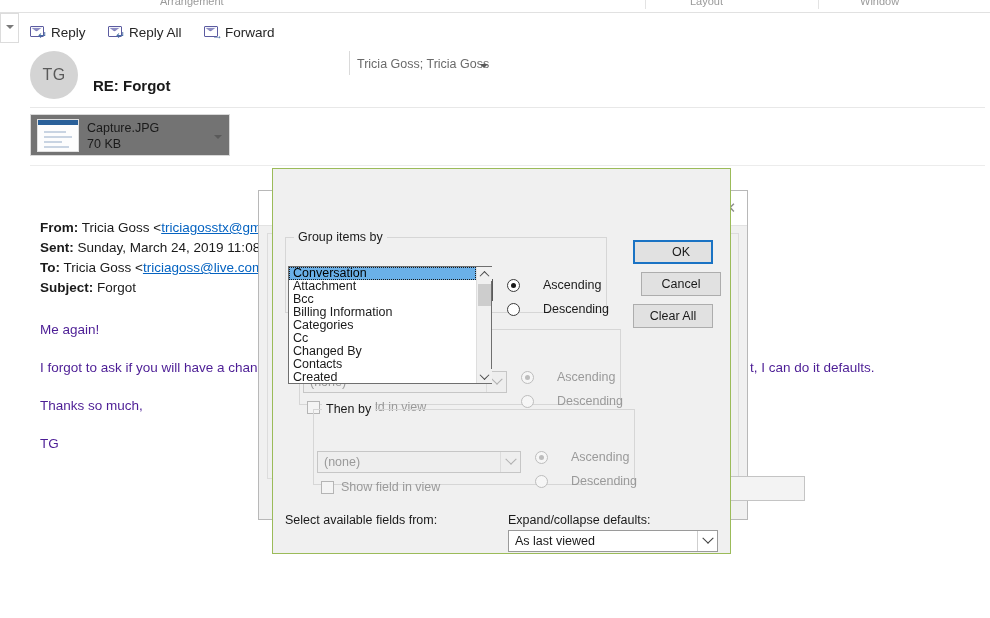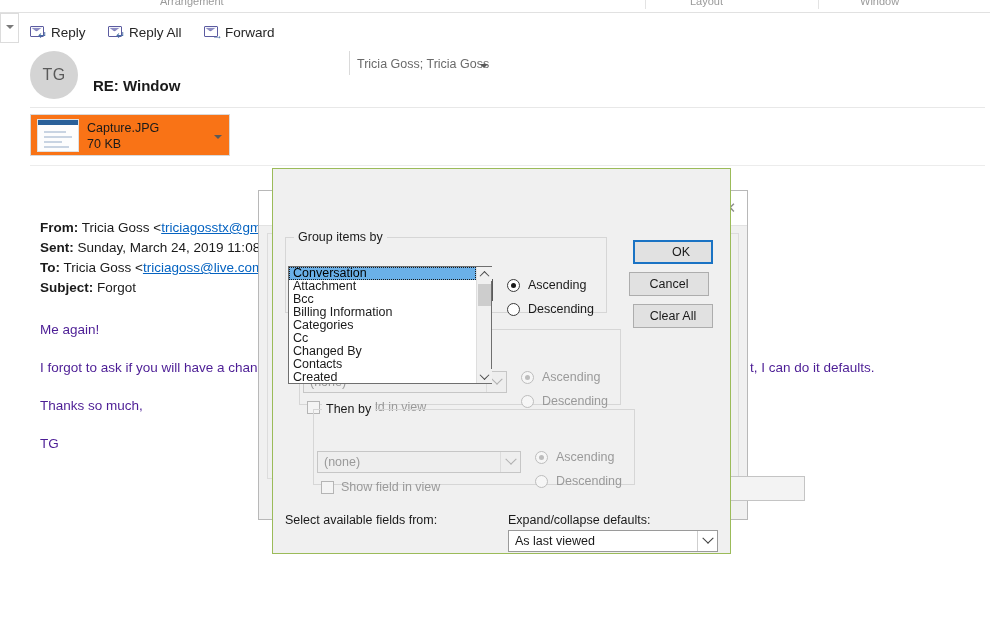--- a/index.html
+++ b/index.html
@@ -90,21 +90,21 @@
   .recip-caret {
     position: absolute; left: 460px; top: 51px; width: 0; height: 0;
     border-left: 4px solid transparent; border-right: 4px solid transparent;
     border-top: 4px solid #5a5a5a;
   }
   .head-rule { position: absolute; left: 10px; top: 94px; width: 955px; height: 1px; background: #e8e8e8; }
 
   
   .attach-chip {
     position: absolute; left: 10px; top: 101px; width: 200px; height: 42px;
-    border: 1px solid #d9d9d9; background: #f97316; box-sizing: border-box; padding-left: 16px;
+    border: 1px solid #d9d9d9; background: #737373; box-sizing: border-box; padding-left: 16px;
   }
   .attach-thumb {
     position: absolute; left: 6px; top: 4px; width: 42px; height: 33px;
     background: #fdfdfd; border: 1px solid #e0e0e0; box-sizing: border-box; overflow: hidden;
   }
   .attach-thumb .tb { position:absolute; left:0; top:0; width:100%; height:5px; background:#2a6099; }
   .attach-thumb .ln { position:absolute; background:#c9d4e2; height:2px; }
   .attach-name { position: absolute; left: 56px; top: 6px; font-size: 12.5px; color: #1a1a1a; }
   .attach-size { position: absolute; left: 56px; top: 22px; font-size: 12.5px; color: #1a1a1a; }
   .attach-caret {
@@ -229,21 +229,21 @@
   .dd-arrow .a {
     width: 6px; height: 6px; border-right: 1.4px solid #4a4a4a; border-bottom: 1.4px solid #4a4a4a;
   }
   .dd-arrow.up .a { transform: rotate(-135deg) translate(-1px,-1px); }
   .dd-arrow.down .a { transform: rotate(45deg) translate(-1px,-1px); }
   .dd-thumb {
     position: absolute; left: 1px; top: 17px; width: 13px; height: 22px; background: #cdcdcd;
   }
 
   
-  .radio-row { position: absolute; display: flex; align-items: flex-end; gap: 8px; }
+  .radio-row { position: absolute; display: flex; align-items: flex-end; gap: 23px; }
   .radio {
     width: 13px; height: 13px; border-radius: 50%; border: 1px solid #3b3b3b; background: #fff;
     position: relative; flex: 0 0 auto; box-sizing: border-box;
   }
   .radio.on::after {
     content: ""; position: absolute; left: 3px; top: 3px; width: 5px; height: 5px;
     border-radius: 50%; background: #1a1a1a;
   }
   .radio.dis { border-color: #bdbdbd; background: #f6f6f6; }
   .radio.dis.on::after { background: #bdbdbd; }
@@ -303,21 +303,21 @@
         <span class="env-icon">
           <span class="body"></span>
             <span class="flap"></span>
             <span class="arrow">→</span>
         </span>
         <span>Forward</span>
       </span>
     </div>
 
     <div class="avatar">TG</div>
-    <div class="subject-line">RE: Window</div>
+    <div class="subject-line">RE: Forgot</div>
     <div class="recip-divider"></div>
     <div class="recipients">Tricia Goss; Tricia Goss</div>
     <div class="recip-caret"></div>
     <div class="head-rule"></div>
 
     <div class="attach-chip">
       <div class="attach-thumb">
         <span class="tb"></span>
         <span class="ln" style="left:6px; top:11px; width:22px;"></span>
         <span class="ln" style="left:6px; top:16px; width:28px;"></span>
@@ -437,21 +437,21 @@
       <div class="blabel" style="left:12px; top:311px;">Select available fields from:</div>
       <div class="blabel" style="left:235px; top:311px;">Expand/collapse defaults:</div>
       <div class="combo" style="left:235px; top:328px; width:210px;">
         <span class="val">As last viewed</span>
         <span class="btn">
             <span class="chev"></span>
           </span>
       </div>
 
       <div class="dbtn default" style="left:360px; top:38px;padding-left:16px;">OK</div>
-      <div class="dbtn" style="left:356px; top:70px;">Cancel</div>
+      <div class="dbtn" style="left:368px; top:70px;">Cancel</div>
       <div class="dbtn" style="left:360px; top:102px;">Clear All</div>
     </div>
   </div>
 
   <div class="dd-pop">
     <div class="dd-list" id="dd-list">
         <div class="dd-item sel">Conversation</div>
         <div class="dd-item">Attachment</div>
         <div class="dd-item">Bcc</div>
         <div class="dd-item">Billing Information</div>

